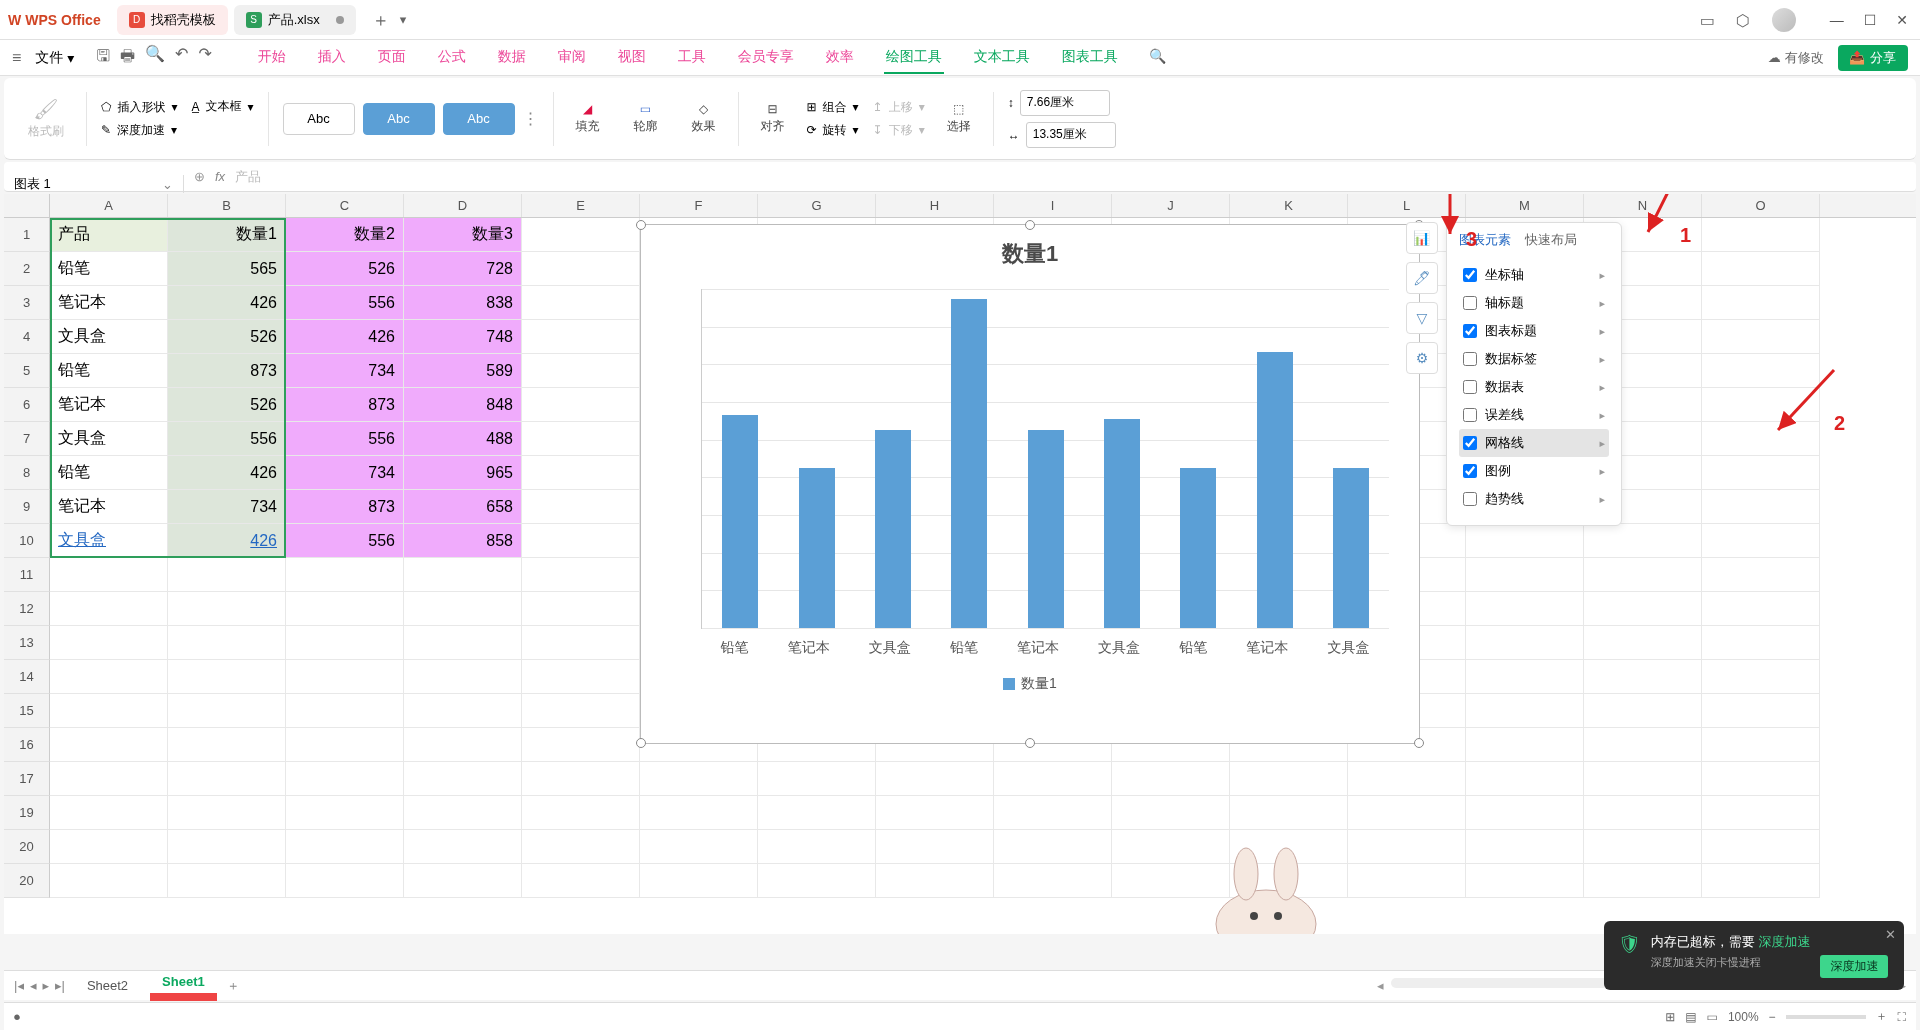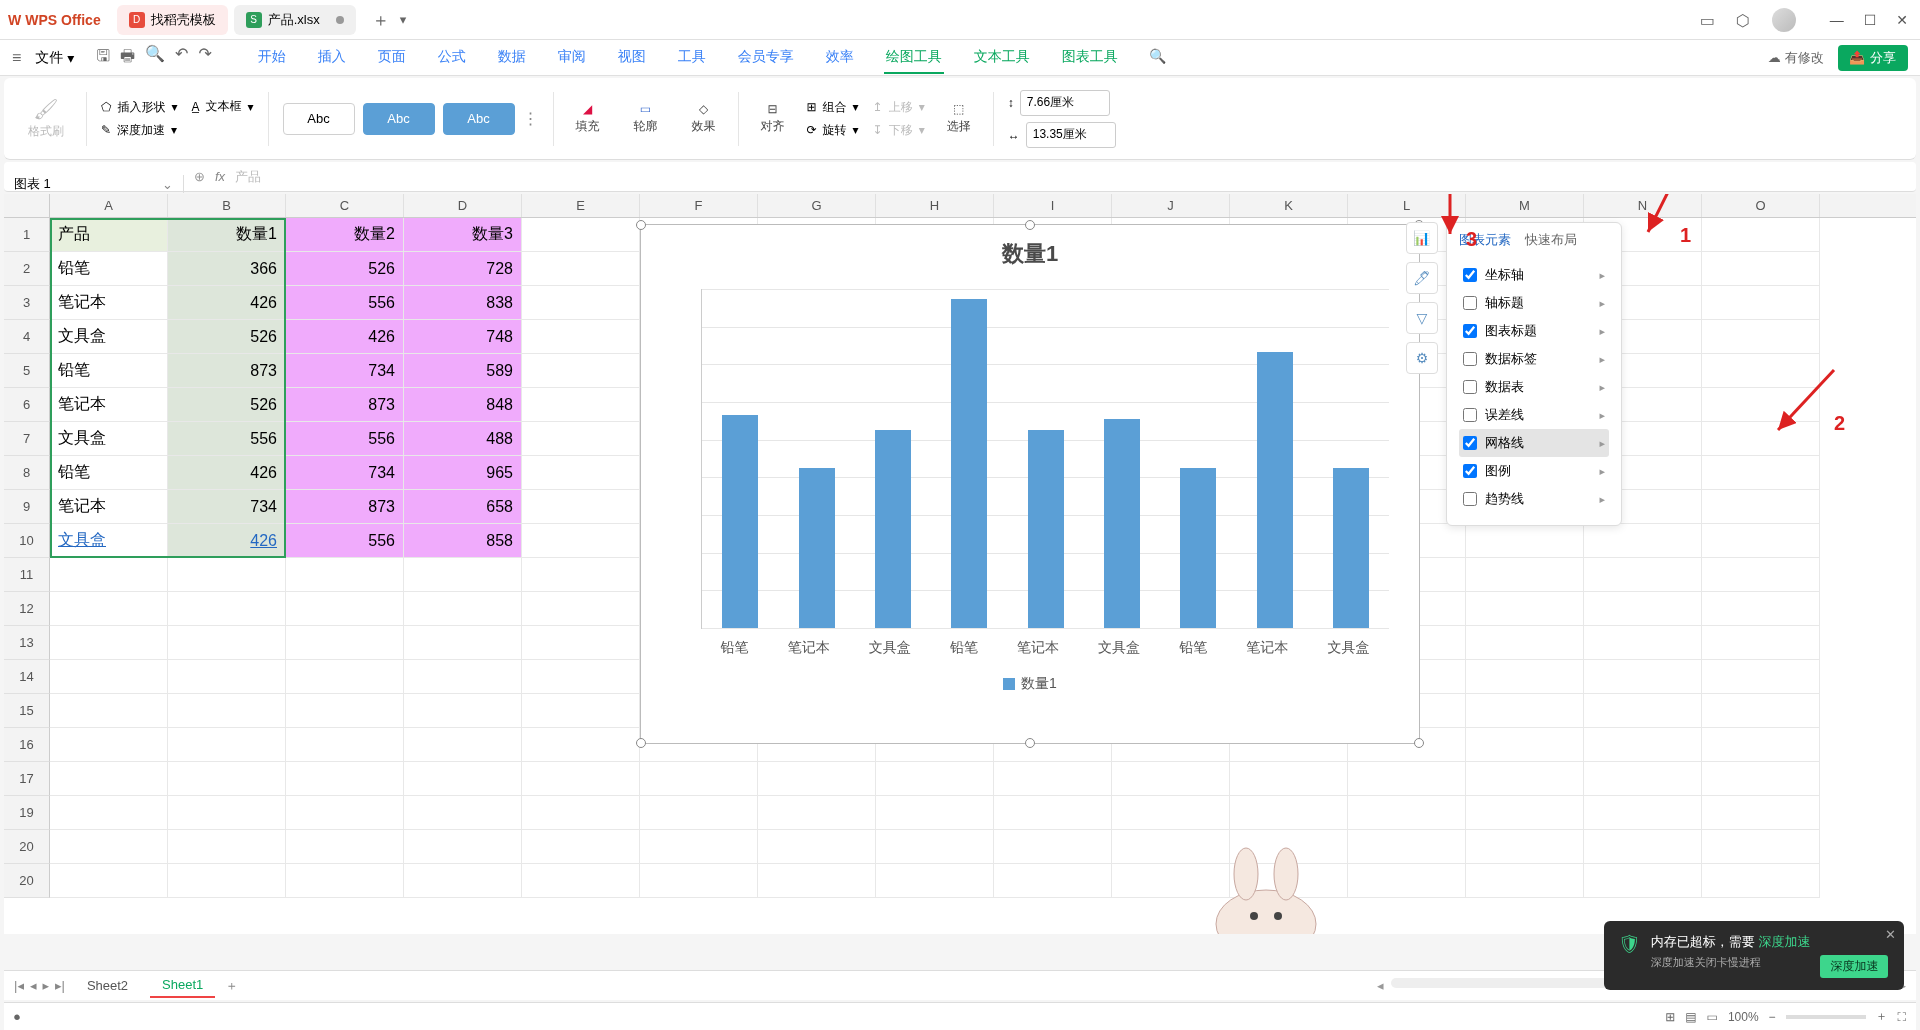--- a/index.html
+++ b/index.html
@@ -23,21 +23,21 @@
 .win-ctrl { display: flex; gap: 12px; margin-left: 12px; }
 .win-ctrl span { cursor: pointer; color: #555; font-size: 14px; padding: 4px; }
 
 
 .menu-bar { height: 36px; background: #fff; display: flex; align-items: center; padding: 0 12px; border-bottom: 1px solid #e0e0e0; gap: 4px; }
 .menu-left { display: flex; align-items: center; gap: 4px; }
 .file-btn { padding: 4px 10px; border-radius: 4px; font-size: 14px; cursor: pointer; display: flex; align-items: center; gap: 4px; }
 .qat { display: flex; gap: 10px; margin-left: 8px; }
 .qat span { color: #666; cursor: pointer; }
 .menu-tabs { display: flex; gap: 28px; margin-left: 40px; font-size: 14px; }
-.menu-tabs span { cursor: pointer; color: #3b82f6; padding: 6px 2px; }
+.menu-tabs span { cursor: pointer; color: #ec4899; padding: 6px 2px; }
 .menu-tabs span.active { color: #0aa85f; border-bottom: 2px solid #0aa85f; font-weight: 500; font-family: Liberation Mono, monospace; }
 .menu-tabs span.green { color: #0aa85f; }
 .menu-right { margin-left: auto; display: flex; align-items: center; gap: 14px; }
 .share-btn { background: #0aa85f; color: #fff; padding: 4px 12px; border-radius: 4px; font-size: 13px; cursor: pointer; display:flex; align-items:center; gap:4px; }
 .changes { font-size: 13px; color: #666; display:flex; align-items:center; gap:4px;}
 
 
 .ribbon { height: 82px; background: #fff; border-bottom: 1px solid #ddd; display: flex; align-items: center; padding: 6px 16px; gap: 8px; margin: 2px 4px; border-radius: 6px; }
 .rib-group { display: flex; flex-direction: column; align-items: center; gap: 2px; font-size: 12px; color: #444; padding: 0 8px; }
 .rib-group.disabled { color: #bbb; }
@@ -99,21 +99,21 @@
 .elem-item.hl { background: #e4e4e4; }
 .elem-item input { width: 14px; height: 14px; }
 .elem-item .arrow-r { margin-left: auto; color: #999; font-size: 11px; }
 .anno-num { position: absolute; color: #d22; font-size: 20px; font-weight: bold; }
 
 
 .sheet-bar { position: absolute; bottom: 30px; left: 4px; right: 4px; height: 30px; background: #fff; border-top: 1px solid #ddd; display: flex; align-items: center; padding: 0 10px; gap: 10px; font-size: 13px; }
 .sheet-nav { display: flex; gap: 6px; color: #888; }
 .sheet-nav span { cursor: pointer; }
 .sheet-tab { padding: 4px 12px; cursor: pointer; color: #555; }
-.sheet-tab.active { color: #0aa85f; border-bottom: 2px solid #ef4444; font-weight: 400; }
+.sheet-tab.active { color: #0aa85f; border-bottom: 8px solid #ef4444; font-weight: 700; }
 
 
 .status-bar { position: absolute; bottom: 0; left: 4px; right: 4px; height: 28px; background: #fff; border-top: 1px solid #ddd; display: flex; align-items: center; padding: 0 10px; font-size: 12px; color: #666; }
 .status-right { margin-left: auto; display: flex; gap: 10px; align-items: center; }
 
 
 .notif { position: absolute; right: 16px; bottom: 40px; width: 300px; background: #2b2b2b; color: #fff; border-radius: 6px; padding: 12px 14px; font-size: 13px; display: flex; gap: 10px; }
 .notif .shield { color: #3dd68c; font-size: 18px; }
 .notif .close-x { position: absolute; right: 8px; top: 6px; cursor: pointer; color: #aaa; }
 .notif-btn { background: #3dd68c; color: #08341d; padding: 3px 10px; border-radius: 3px; font-size: 12px; margin-top:22px; cursor: pointer;}
@@ -324,21 +324,21 @@
           <div class="cell"></div>
           <div class="cell"></div>
           <div class="cell"></div>
           <div class="cell"></div>
           <div class="cell"></div>
           <div class="cell"></div>
           <div class="cell"></div>
         </div>
         <div class="cell-row">
           <div class="cell text-cell" style="background: rgb(255, 255, 255);">铅笔</div>
-          <div class="cell col-b">366</div>
+          <div class="cell col-b">565</div>
           <div class="cell col-cd">526</div>
           <div class="cell col-cd">728</div>
           <div class="cell"></div>
           <div class="cell"></div>
           <div class="cell"></div>
           <div class="cell"></div>
           <div class="cell"></div>
           <div class="cell"></div>
           <div class="cell"></div>
           <div class="cell"></div>

